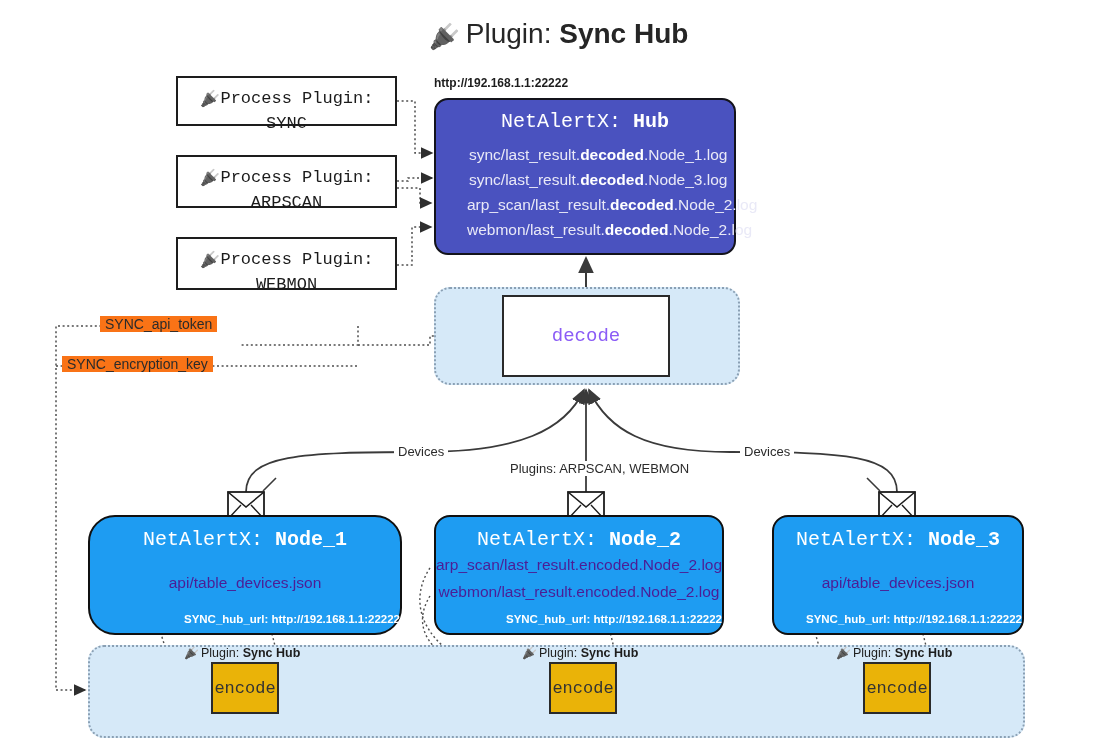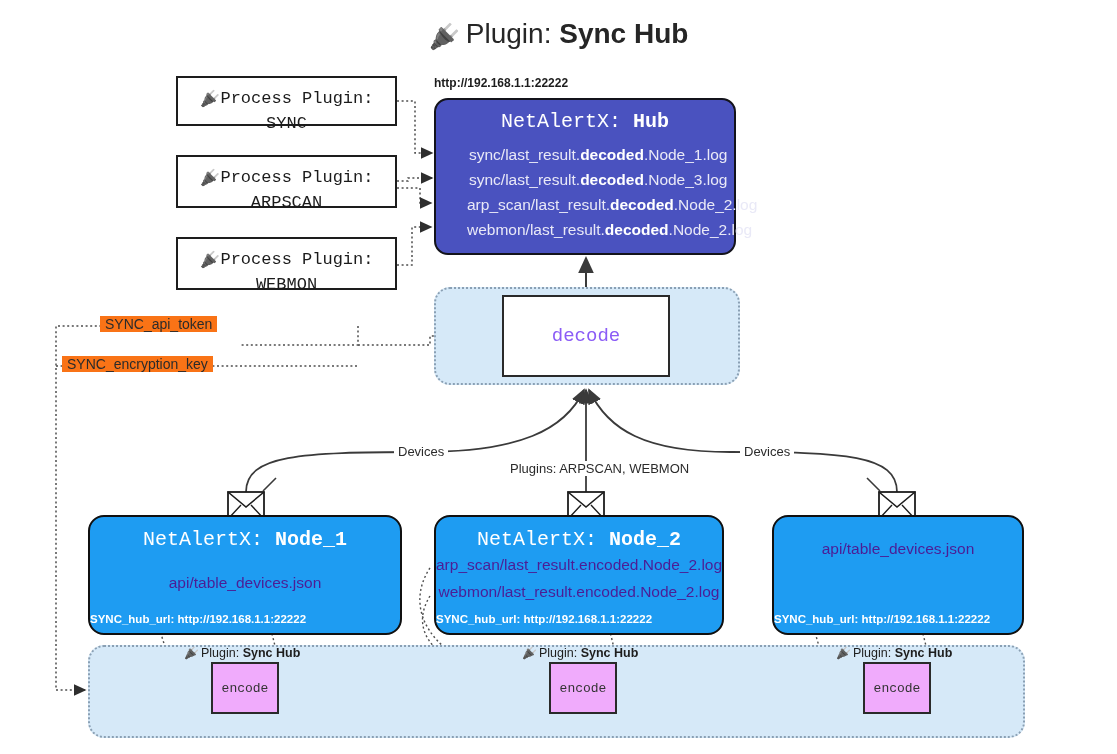--- a/index.html
+++ b/index.html
@@ -32,33 +32,33 @@
   .decodepanel{left:434px;top:287px;width:306px;height:98px;}
   .decodebox{position:absolute;left:502px;top:295px;width:168px;height:82px;background:#ffffff;
              border:2.5px solid #2a2a2a;box-sizing:border-box;display:flex;align-items:center;justify-content:center;
              font-family:"Liberation Mono","DejaVu Sans Mono",monospace;font-size:19px;color:#8b5cf6;}
 
   .node{position:absolute;background:#1e9cf2;border:2.5px solid #101010;border-radius:16px;box-sizing:border-box;}
   .node .ntitle{text-align:center;margin-top:11px;font-family:"Liberation Mono","DejaVu Sans Mono",monospace;
                 font-size:20px;color:#ffffff;}
   .node .ntitle b{font-weight:bold;}
   .node .nline{text-align:center;color:#4c1d95;font-size:15.5px;line-height:27px;white-space:nowrap;}
-  .node .nfoot{position:absolute;left:0;bottom:8px;width:100%;text-align:left;font-size:11.5px;
+  .node .nfoot{position:absolute;left:0;bottom:8px;width:100%;text-align:right;font-size:11.5px;
                font-weight:bold;color:#ffffff;white-space:nowrap;}
-  .n1{left:88px;top:515px;width:314px;height:120px;}
+  .n1{left:88px;top:515px;width:314px;height:120px;border-radius:27px;}
   .n2{left:434px;top:515px;width:290px;height:120px;}
   .n3{left:772px;top:515px;width:252px;height:120px;}
   .n1 .nline{margin-top:18px;}
   .n2 .nline:first-of-type{margin-top:8px;}
   .n3 .nline{margin-top:18px;}
 
   .encpanel{left:88px;top:645px;width:937px;height:93px;}
-  .encbox{position:absolute;width:68px;height:52px;background:#f0abfc;border:2px solid #2a2a2a;
+  .encbox{position:absolute;width:68px;height:52px;background:#eab308;border:2px solid #2a2a2a;
           box-sizing:border-box;display:flex;align-items:center;justify-content:center;
-          font-family:"Liberation Mono","DejaVu Sans Mono",monospace;font-size:13px;color:#333;}
+          font-family:"Liberation Mono","DejaVu Sans Mono",monospace;font-size:17px;color:#333;}
   .enclabel{position:absolute;font-size:12.5px;color:#1d1d1d;white-space:nowrap;}
   .enclabel b{font-weight:bold;}
   .enclabel .ico{font-size:12px;display:inline-block;transform:scaleX(-1);margin-right:2px;}
 
   .wlabel{position:absolute;font-size:13px;color:#2b2b2b;background:#ffffff;padding:0 4px;white-space:nowrap;}
   .klabel{position:absolute;font-size:14px;color:#2b2b2b;background:#f97316;padding:0 5px;white-space:nowrap;}
 </style>
 </head>
 <body>
 
@@ -162,20 +162,21 @@
     <div class="nline">api/table_devices.json</div>
     <div class="nfoot">SYNC_hub_url: http://192.168.1.1:22222</div>
   </div>
   <div class="node n2">
     <div class="ntitle"><span>NetAlertX: </span><b>Node_2</b></div>
     <div class="nline">arp_scan/last_result.encoded.Node_2.log</div>
     <div class="nline">webmon/last_result.encoded.Node_2.log</div>
     <div class="nfoot">SYNC_hub_url: http://192.168.1.1:22222</div>
   </div>
   <div class="node n3">
+    <div class="ntitle"><span>NetAlertX: </span><b>Node_3</b></div>
     <div class="nline">api/table_devices.json</div>
     <div class="nfoot">SYNC_hub_url: http://192.168.1.1:22222</div>
   </div>
 
   <div class="panel encpanel"></div>
 
   <div class="enclabel" style="left:184px;top:646px;">
     <span class="ico">🔌</span><span>Plugin: </span><b>Sync Hub</b>
   </div>
   <div class="encbox" style="left:211px;top:662px;">encode</div>

